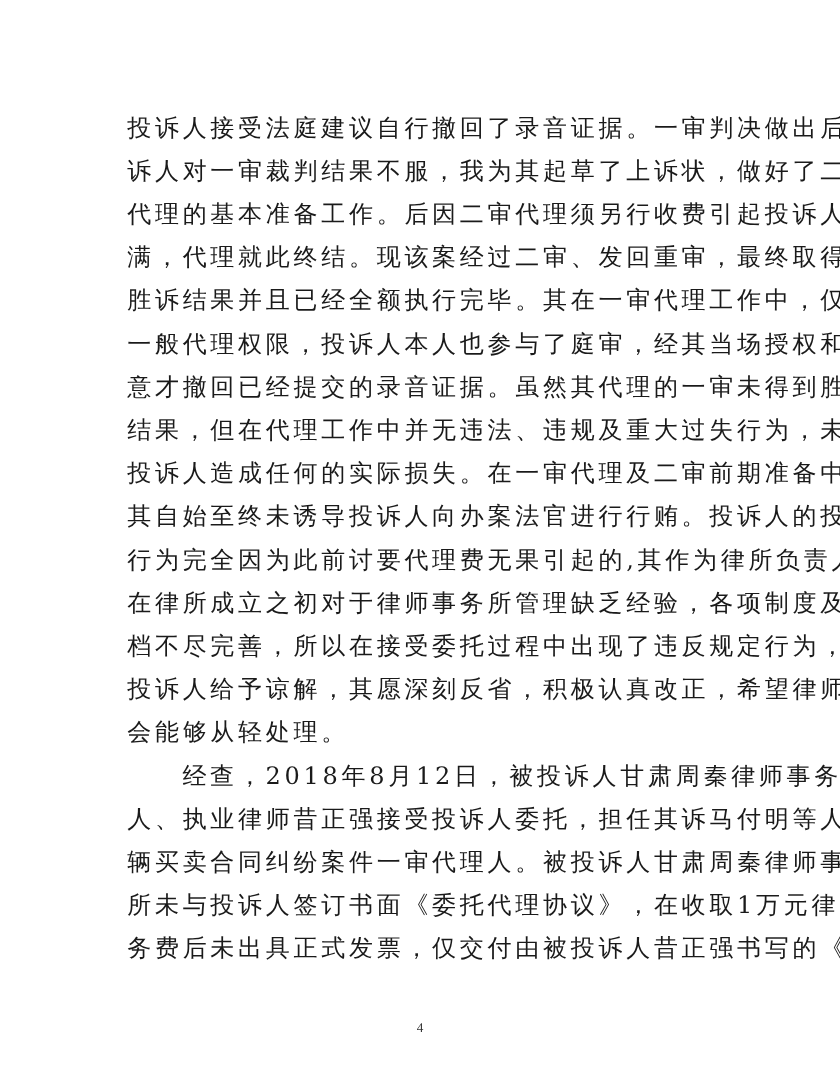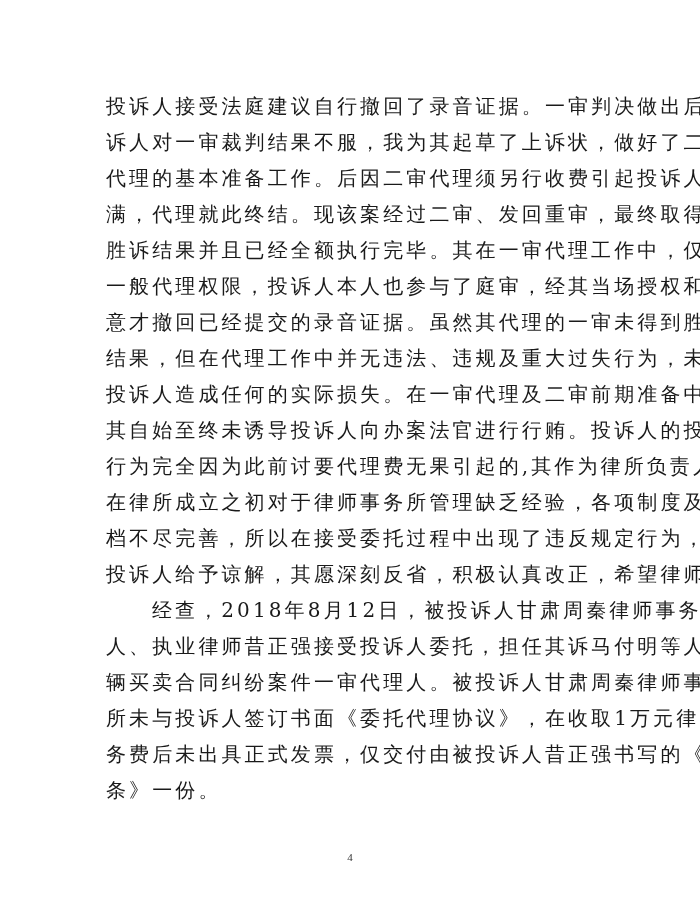--- a/index.html
+++ b/index.html
@@ -65,24 +65,24 @@
       <span class="line">胜诉结果并且已经全额执行完毕。其在一审代理工作中，仅为</span>
       <span class="line">一般代理权限，投诉人本人也参与了庭审，经其当场授权和同</span>
       <span class="line">意才撤回已经提交的录音证据。虽然其代理的一审未得到胜诉</span>
       <span class="line">结果，但在代理工作中并无违法、违规及重大过失行为，未对</span>
       <span class="line">投诉人造成任何的实际损失。在一审代理及二审前期准备中，</span>
       <span class="line">其自始至终未诱导投诉人向办案法官进行行贿。投诉人的投诉</span>
       <span class="line">行为完全因为此前讨要代理费无果引起的,其作为律所负责人,</span>
       <span class="line">在律所成立之初对于律师事务所管理缺乏经验，各项制度及文</span>
       <span class="line">档不尽完善，所以在接受委托过程中出现了违反规定行为，请</span>
       <span class="line">投诉人给予谅解，其愿深刻反省，积极认真改正，希望律师协</span>
+      <span class="line">会能够从轻处理。</span>
     </div>
     <div>
       <span class="line indent">经查，2018年8月12日，被投诉人甘肃周秦律师事务所负责</span>
       <span class="line">人、执业律师昔正强接受投诉人委托，担任其诉马付明等人车</span>
       <span class="line">辆买卖合同纠纷案件一审代理人。被投诉人甘肃周秦律师事务</span>
       <span class="line">所未与投诉人签订书面《委托代理协议》，在收取1万元律师服</span>
       <span class="line">务费后未出具正式发票，仅交付由被投诉人昔正强书写的《收</span>
-      <span class="line">条》一份。</span>
     </div>
   </div>
   <div class="page-number">4</div>
 </div>
 
 </body></html>

